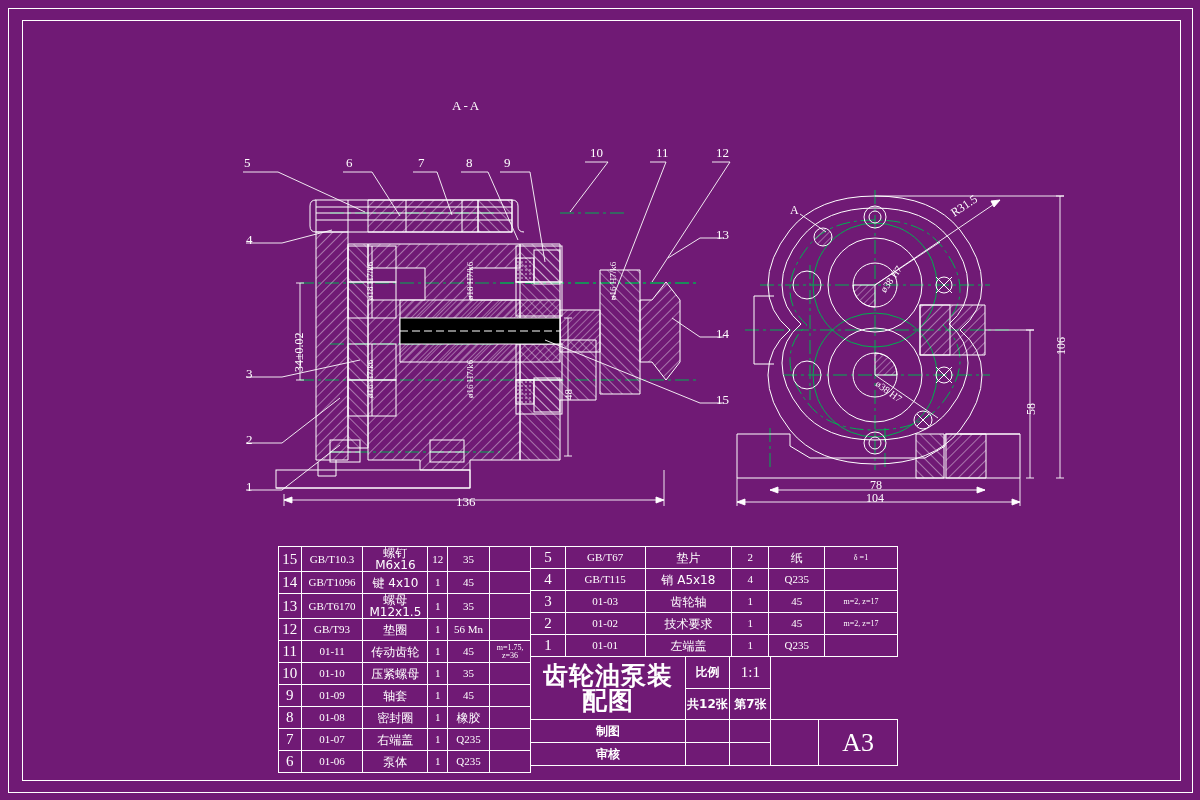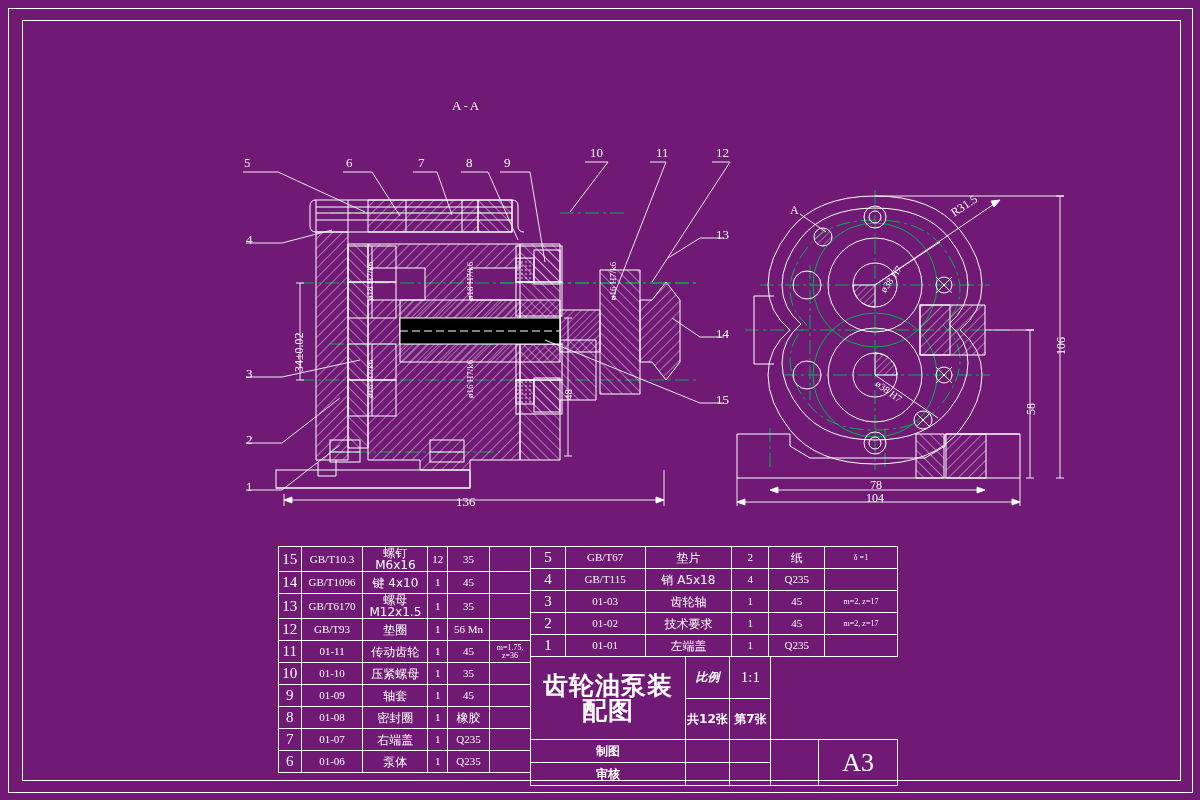--- a/index.html
+++ b/index.html
@@ -467,24 +467,24 @@
             <td class="mat">1</td>
             <td class="mat">Q235</td>
             <td class="rem"></td>
           </tr>
         </tbody>
           </table>
 
         <table style="margin-top:-1px;">
           <tbody>
               <tr>
-            <td rowspan="2" style="width:260px;height:44px;padding:16px 4px;">
+            <td rowspan="2" style="width:260px;height:44px;padding:6px 4px;">
               <span id="bigtitle">齿轮油泵装配图</span>
             </td>
-            <td class="hdr" style="width:62px;height:22px;font-style:italic;">比例</td>
+            <td class="hdr" style="width:62px;height:22px;">比例</td>
             <td style="width:60px;height:22px;font-size:15px;">1:1</td>
           </tr>
           <tr>
             <td class="hdr" style="height:22px;margin-left:16px;">共12张</td>
             <td class="hdr" style="height:22px;">第7张</td>
           </tr>
           <tr>
             <td class="hdr" style="width:38px;height:22px;">制图</td>
             <td style="width:70px;height:22px;"></td>
             <td style="width:60px;height:22px;"></td>

